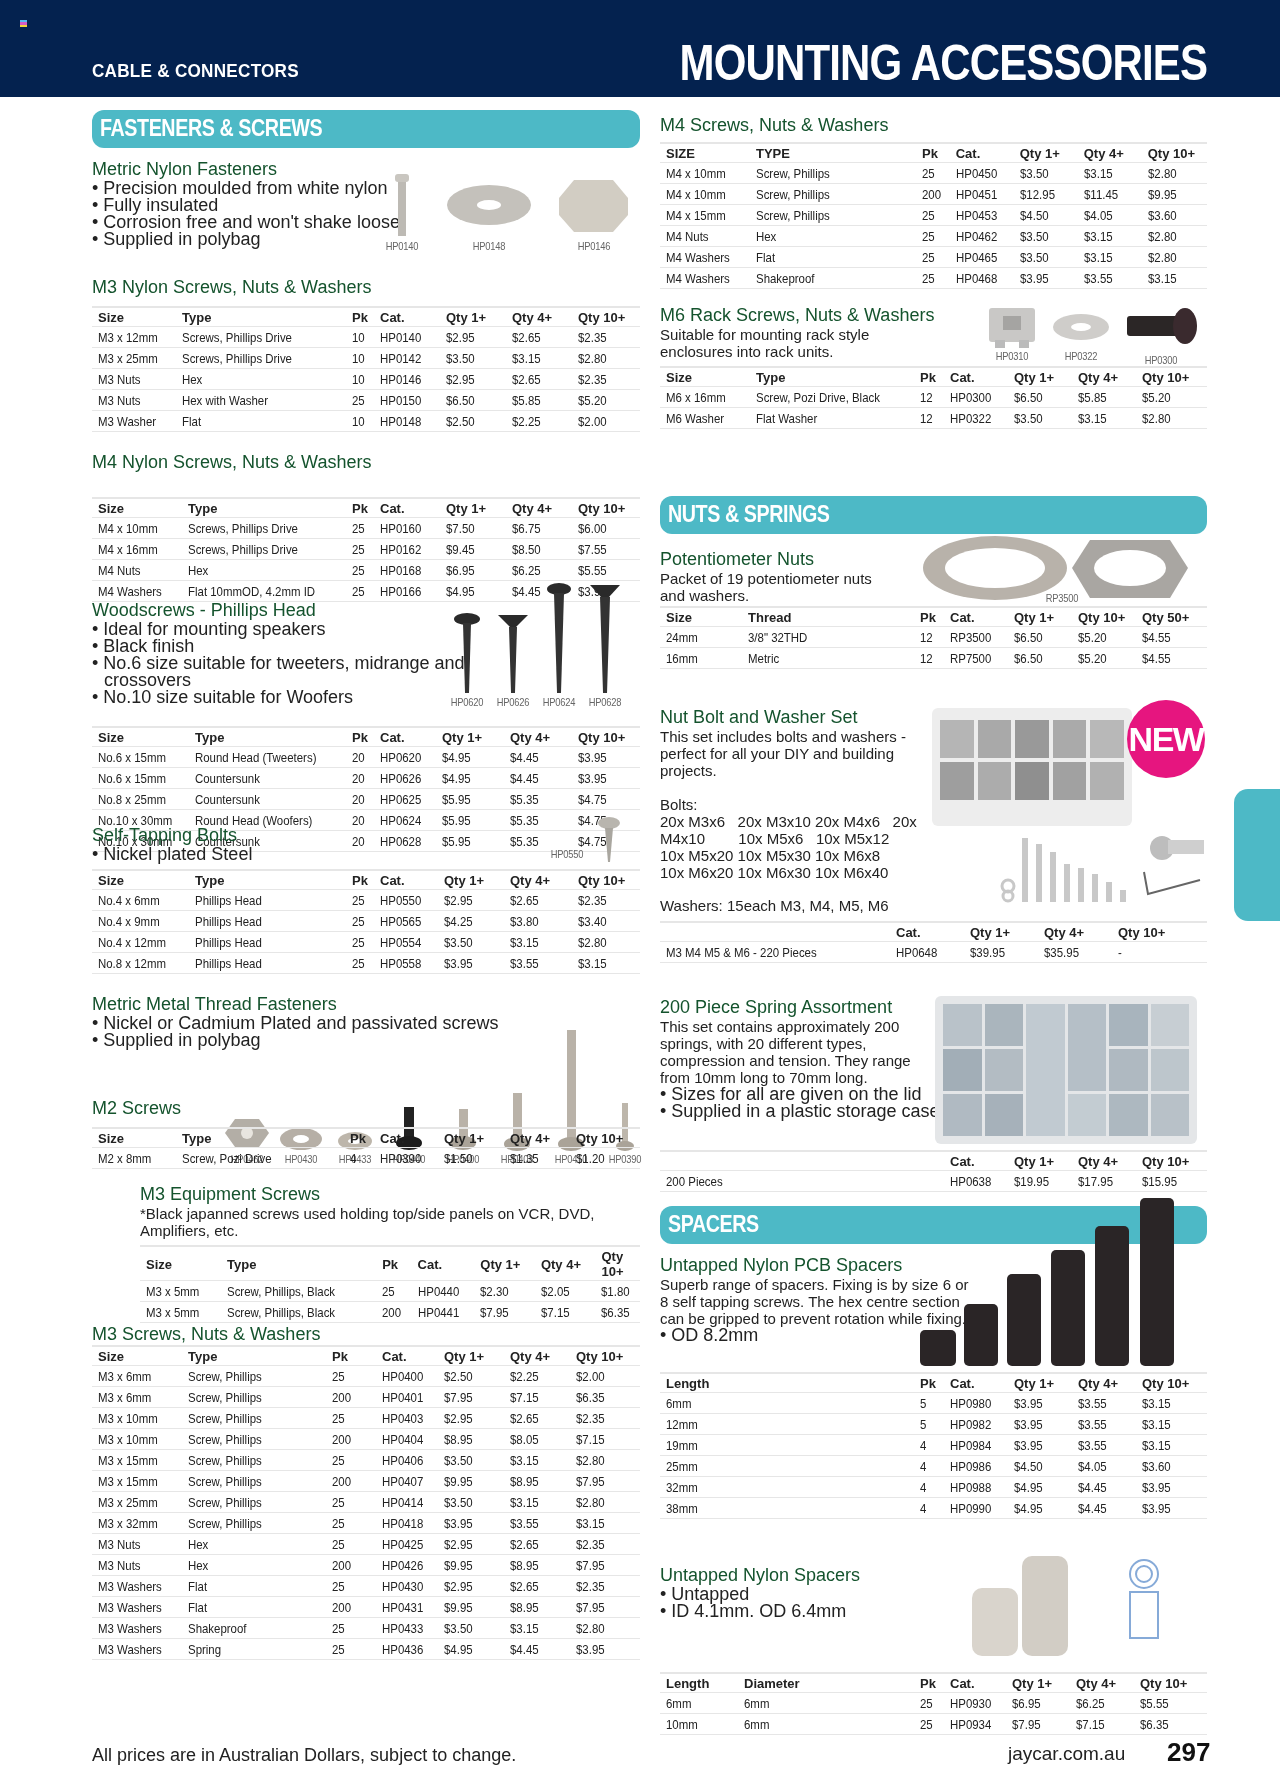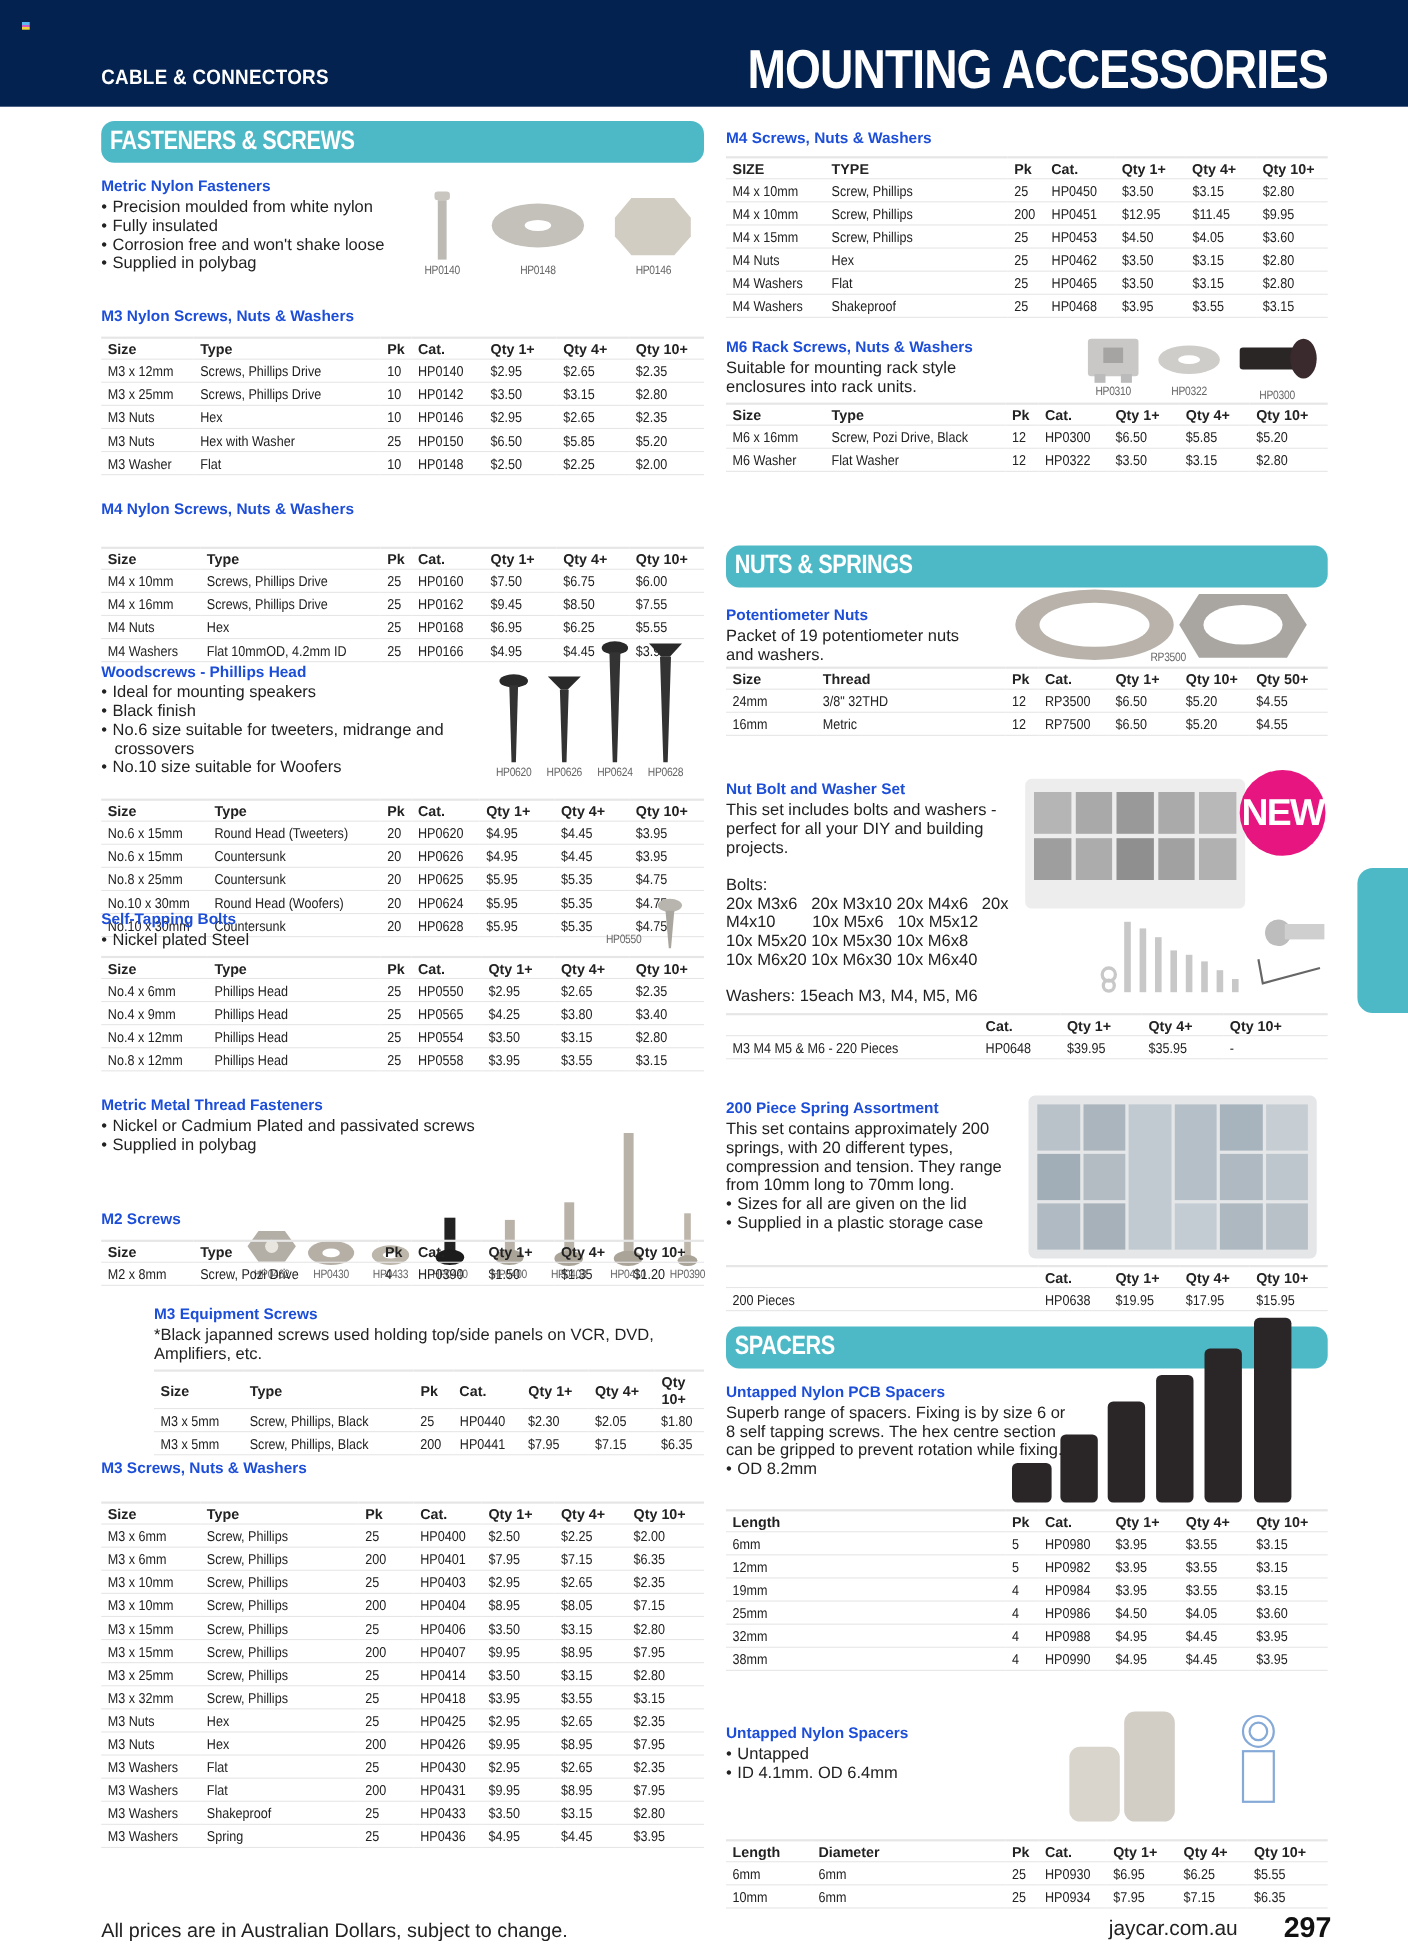--- a/index.html
+++ b/index.html
@@ -16,23 +16,23 @@
 
   .col { position: absolute; top: 110px; }
   .col.left { left: 92px; width: 548px; }
   .col.right { left: 660px; width: 547px; }
 
   .band { background: #4db9c6; border-radius: 12px; height: 38px; color: #ffffff; font-weight: bold;
     font-size: 24px; padding: 4px 8px; letter-spacing: -0.5px; position: relative; }
   .band span { display: inline-block; transform: scaleX(0.82); transform-origin: left; }
 
   .section { position: relative; }
-  .sec-title { color: #1d4ed8; font-weight: bold; font-size: 14px; line-height: 22px; }
+  .sec-title { color: #14532d; font-weight: normal; font-size: 18px; line-height: 22px; }
   .desc { font-size: 15px; line-height: 17px; color: #222; }
-  .bullets { list-style: none; font-size: 15px; line-height: 17px; color: #222; }
+  .bullets { list-style: none; font-size: 18px; line-height: 17px; color: #222; }
   .bullets li::before { content: "\2022"; margin-right: 5px; }
   .bullets li.indent { padding-left: 12px; }
   .bullets li.indent::before { content: ""; margin: 0; }
 
   table.prod { width: 100%; border-collapse: collapse; font-size: 13px; font-family: "Liberation Sans", sans-serif; }
   table.prod th { text-align: left; font-weight: bold; font-size: 13px; padding: 2px 6px 1px 6px; border-top: 2px solid #e6e6e6; border-bottom: 1px solid #e6e6e6; color: #222; }
   table.prod td { padding: 2px 6px 1px 6px; border-bottom: 1px solid #e6e6e6; color: #222; height: 21px; transform-origin: left; white-space: nowrap; }
   table.prod td .n { display: inline-block; transform: scaleX(0.88); transform-origin: left; }
 
   .imgrow { position: absolute; display: flex; align-items: flex-end; gap: 10px; }
@@ -506,21 +506,21 @@
             <td><span class="n">HP0441</span></td>
             <td><span class="n">$7.95</span></td>
             <td><span class="n">$7.15</span></td>
             <td><span class="n">$6.35</span></td>
           </tr>
         </tbody>
     </table>
   </div>
 
   <div class="section">
-    <div class="sec-title" style="margin-bottom:20px;">M3 Screws, Nuts &amp; Washers</div>
+    <div class="sec-title" style="margin-bottom:0;">M3 Screws, Nuts &amp; Washers</div>
     <table class="prod">
       <thead>
           <tr>
         <th style="width:90px">Size</th>
         <th style="width:144px">Type</th>
         <th style="width:50px">Pk</th>
         <th style="width:62px">Cat.</th>
         <th style="width:66px">Qty 1+</th>
         <th style="width:66px">Qty 4+</th>
         <th>Qty 10+</th>

